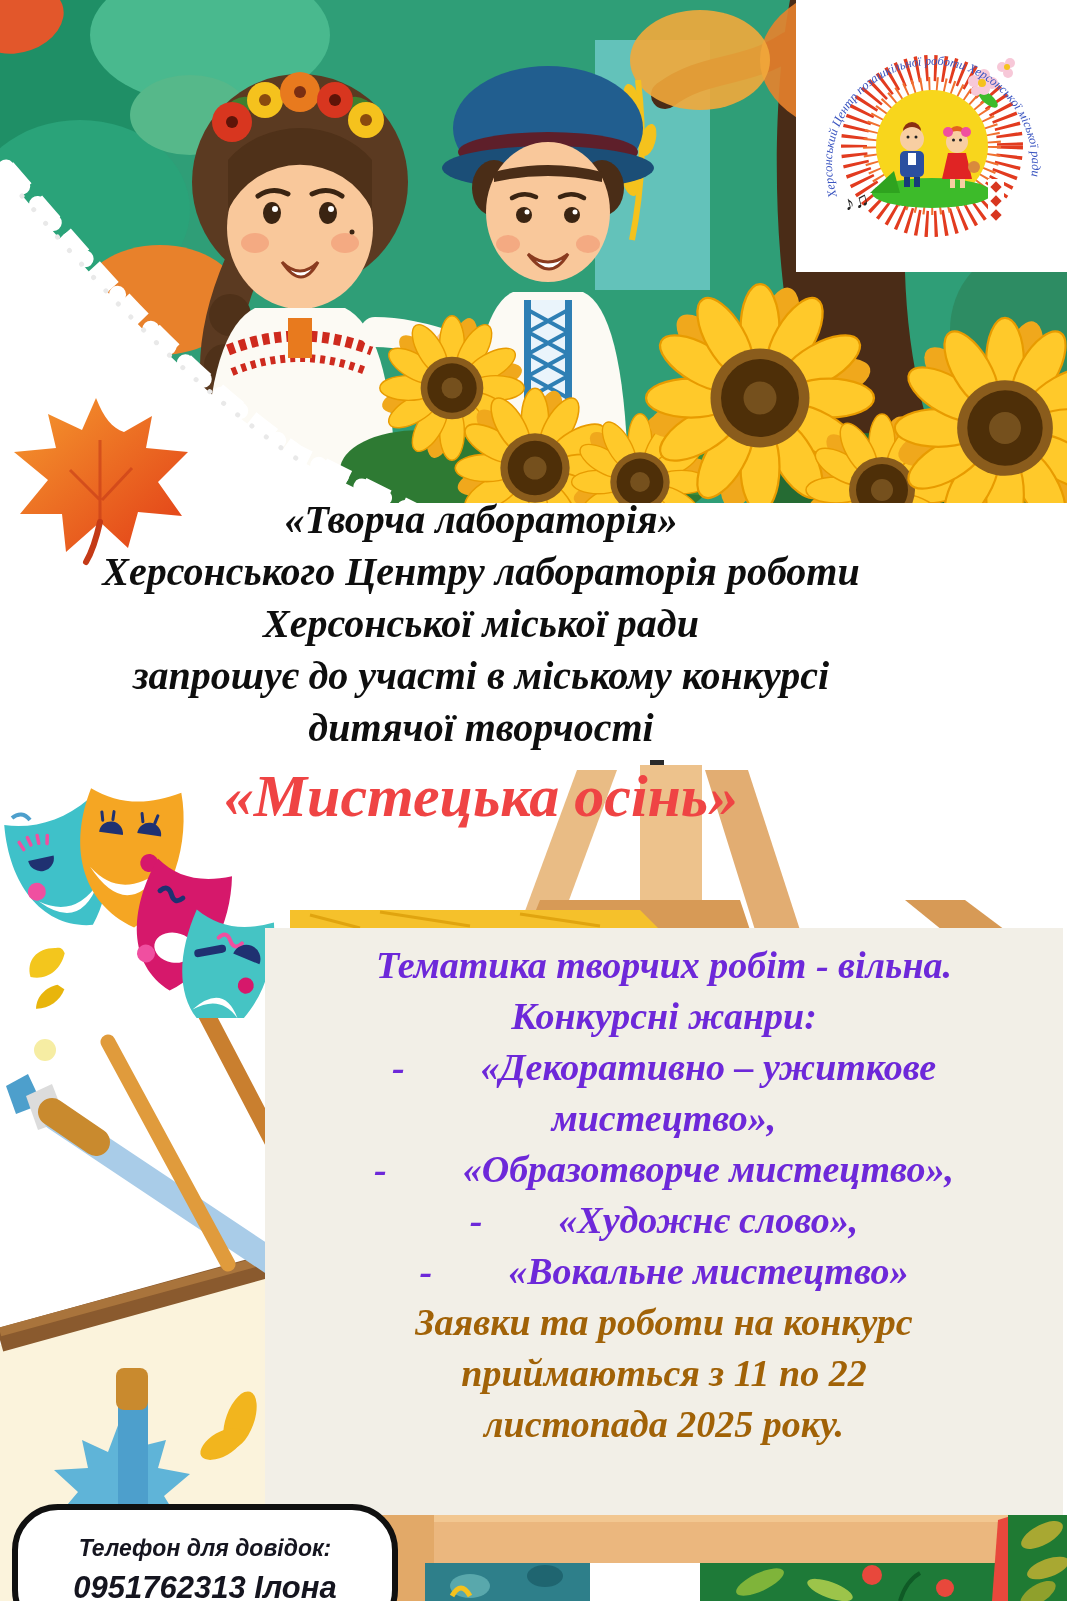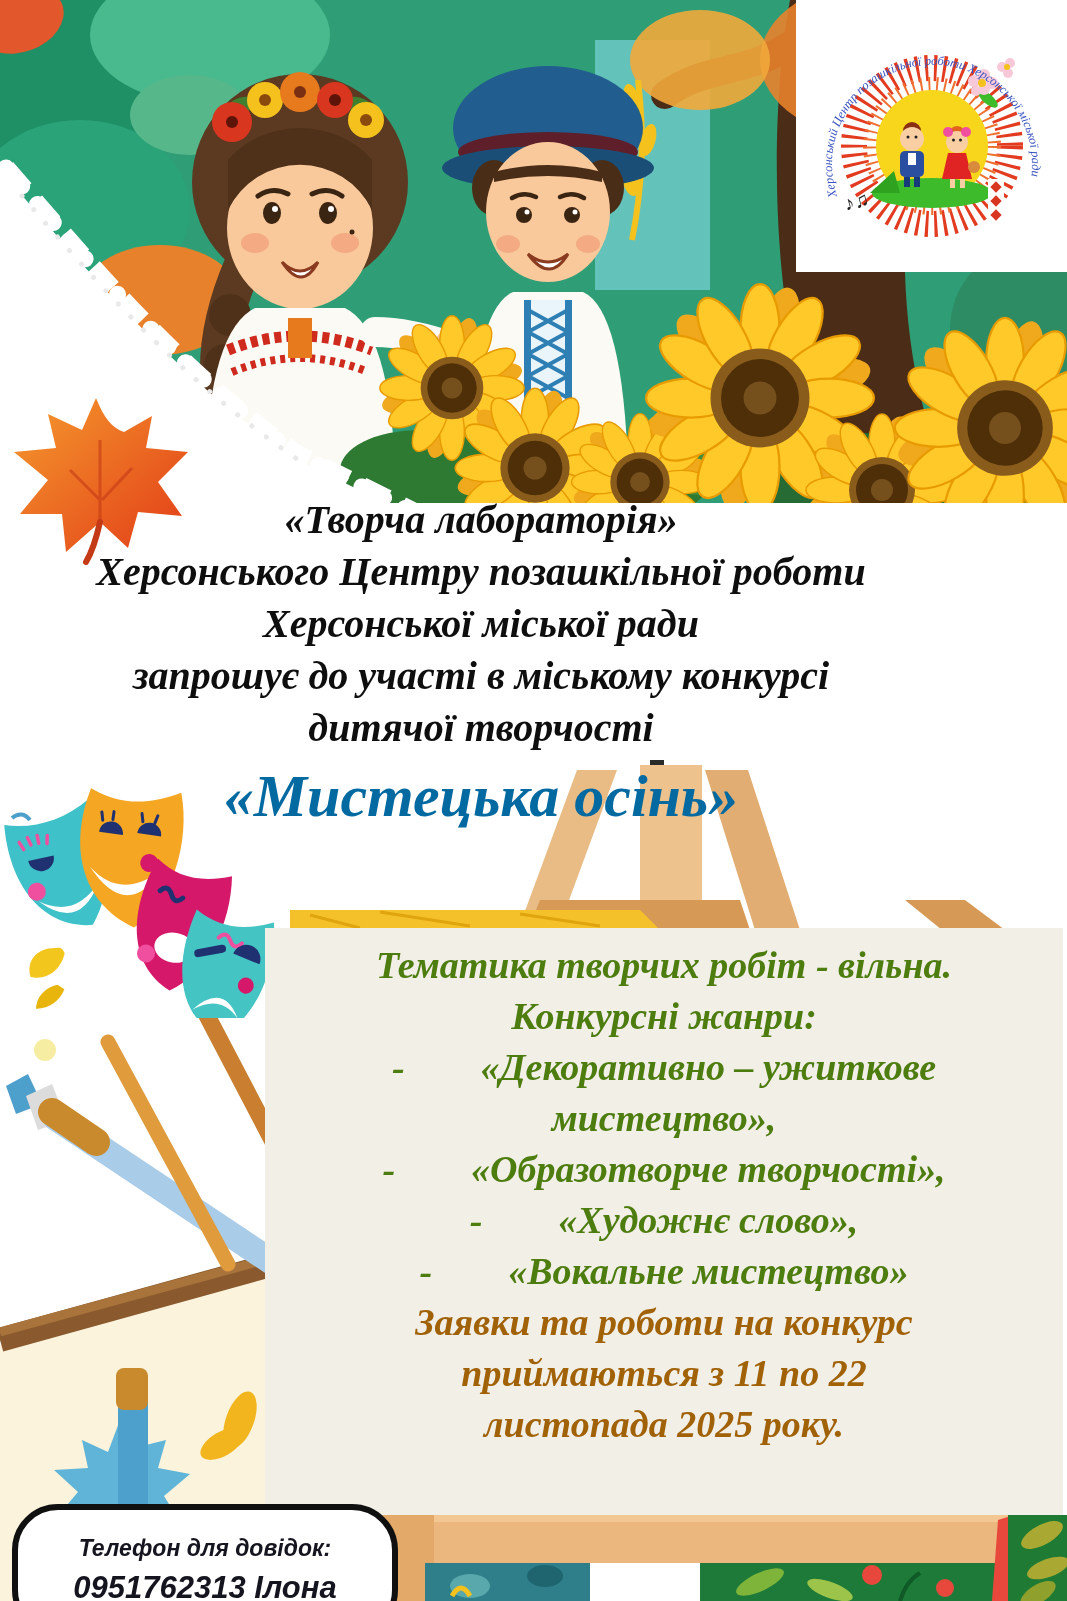--- a/index.html
+++ b/index.html
@@ -4,27 +4,27 @@
 <style>
   html,body{margin:0;padding:0;background:#888;}
   .poster{position:relative;width:1067px;height:1601px;background:#ffffff;overflow:hidden;
           font-family:"Liberation Serif","DejaVu Serif",serif;}
   .abs{position:absolute;}
   svg{display:block;}
   
   .intro{left:0;top:494px;width:962px;text-align:center;color:#0e0e0e;
          font-weight:bold;font-style:italic;z-index:4;}
   .intro-line{font-size:40px;line-height:52px;white-space:pre;}
-  .poster-title{font-size:60px;line-height:76px;color:#0369a1;margin-top:4px;}
+  .poster-title{font-size:60px;line-height:76px;color:#ef4444;margin-top:4px;}
   
   .info-box{left:265px;top:928px;width:798px;height:587px;background:#F2EFE7;
             text-align:center;font-weight:bold;font-style:italic;z-index:5;
             box-sizing:border-box;padding-top:12px;}
   .info-line{font-size:38px;line-height:51px;white-space:pre;}
-  .orange{color:#4d7c0f;}
+  .orange{color:#6d28d9;}
   .blacktxt{color:#a16207;}
   
   .phone{left:12px;top:1504px;width:386px;height:132px;background:#ffffff;
          border:6px solid #101010;border-radius:46px;text-align:center;z-index:9;
          font-family:"Liberation Sans","DejaVu Sans",sans-serif;
          font-weight:bold;font-style:italic;color:#15151f;
          box-sizing:border-box;padding-top:18px;}
   .phone-label{font-size:23px;line-height:40px;}
   .phone-number{font-size:31px;line-height:40px;}
   
@@ -379,33 +379,33 @@
     </g>
     <g transform="translate(56,190) rotate(20)">
       <path d="M 0,0 C -18,6 -24,22 -14,36 C 2,34 12,20 10,2 C 6,-2 4,-2 0,0 Z" fill="#F3C61D"></path>
       <path d="M 14,34 C 4,40 -2,52 2,64 C 14,60 22,48 22,36 Z" fill="#E8B50C"></path>
     </g>
   </svg>
   </div>
 
   <div class="abs intro">
     <div class="intro-line">«Творча лабораторія»</div>
-    <div class="intro-line">Херсонського Центру позашкільної роботи</div>
+    <div class="intro-line">Херсонського Центру лабораторія роботи</div>
     <div class="intro-line">Херсонської міської ради</div>
     <div class="intro-line">запрошує до участі в міському конкурсі</div>
     <div class="intro-line">дитячої творчості</div>
     <div class="poster-title">«Мистецька осінь»</div>
   </div>
 
   <div class="abs info-box">
     <div class="info-line orange">Тематика творчих робіт - вільна.</div>
     <div class="info-line orange">Конкурсні жанри:</div>
     <div class="info-line orange">-        «Декоративно – ужиткове</div>
     <div class="info-line orange">мистецтво»,</div>
-    <div class="info-line orange">-        «Образотворче творчості»,</div>
+    <div class="info-line orange">-        «Образотворче мистецтво»,</div>
     <div class="info-line orange">-        «Художнє слово»,</div>
     <div class="info-line orange">-        «Вокальне мистецтво»</div>
     <div class="info-line blacktxt">Заявки та роботи на конкурс</div>
     <div class="info-line blacktxt">приймаються з 11 по 22</div>
     <div class="info-line blacktxt">листопада 2025 року.</div>
   </div>
 
   <div class="abs phone">
     <div class="phone-label">Телефон для довідок:</div>
     <div class="phone-number">0951762313 Ілона Оніщюк</div>

